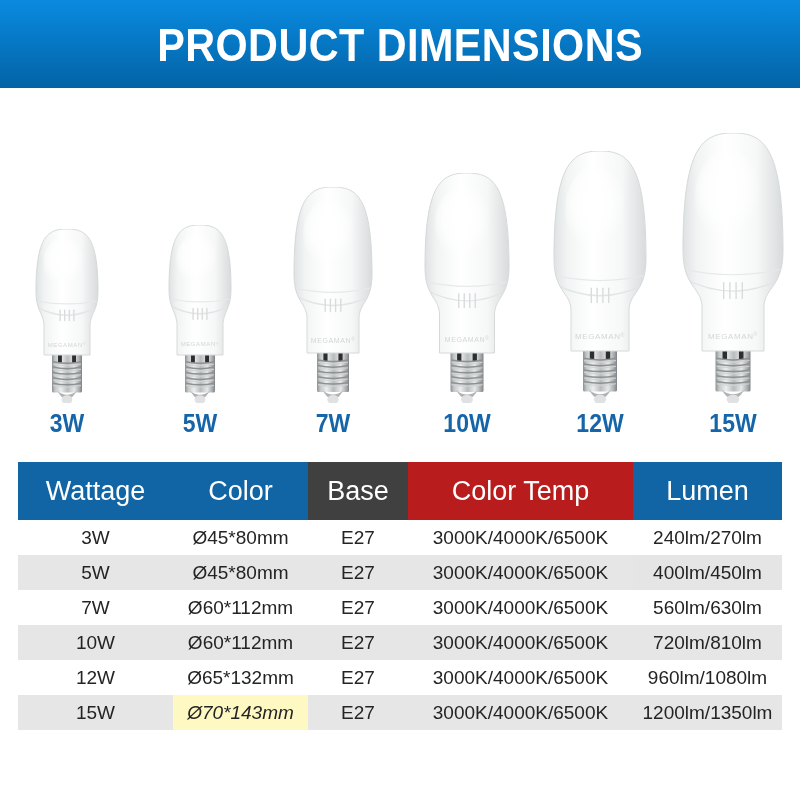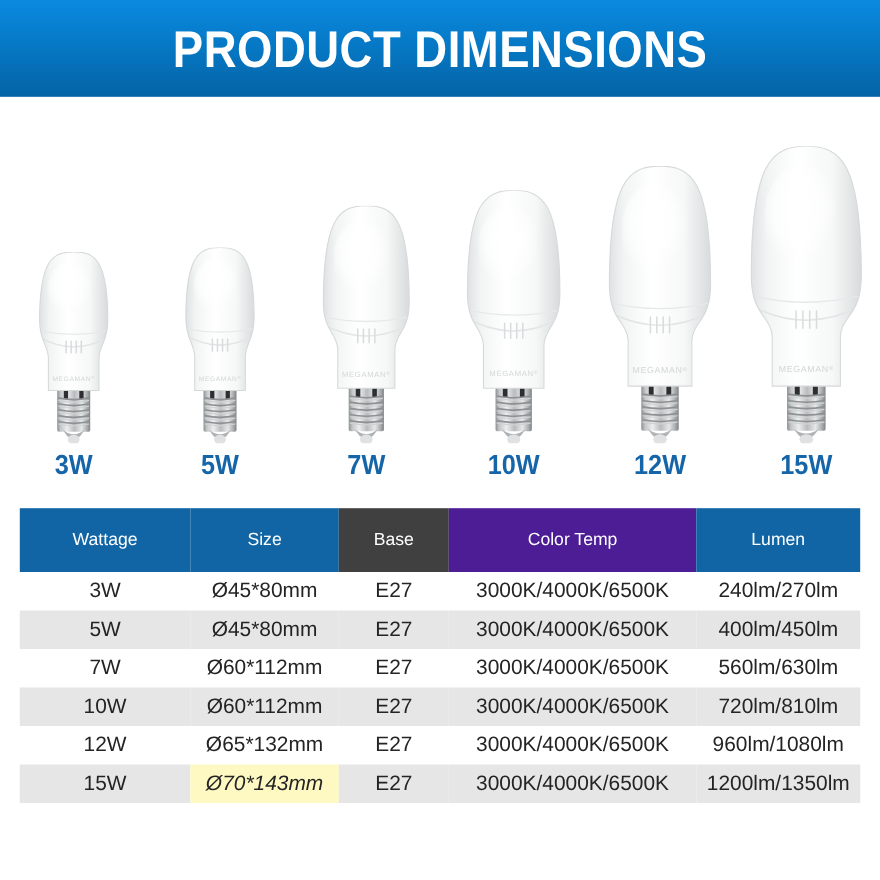--- a/index.html
+++ b/index.html
@@ -64,21 +64,21 @@
     position:absolute;
     left:18px;top:462px;
     width:764px;
     border-collapse:collapse;
     table-layout:fixed;
   }
   #spec-table th{
     background:#1265a4;
     color:#ffffff;
     font-weight:normal;
-    font-size:16px;
+    font-size:27px;
     height:58px;
     text-align:center;
     vertical-align:middle;
     padding:0;
   }
   #spec-table td{
     font-size:19px;
     color:#242424;
     height:35px;
     text-align:center;
@@ -492,23 +492,23 @@
   <colgroup>
     <col class="col-w">
       <col class="col-s">
       <col class="col-b">
       <col class="col-c">
       <col class="col-l">
   </colgroup>
   <thead>
     <tr>
       <th style="background: rgb(18, 101, 164);">Wattage</th>
-      <th style="background: rgb(18, 101, 164);">Size</th>
+      <th style="background: rgb(18, 101, 164);">Color</th>
       <th style="background: #404040;">Base</th>
-      <th style="background: #4c1d95;">Color Temp</th>
+      <th style="background: #b91c1c;">Color Temp</th>
       <th style="background: rgb(18, 101, 164); text-align: center;">Lumen</th>
     </tr>
   </thead>
   <tbody id="spec-body">
       <tr class="odd">
         <td>3W</td>
         <td>Ø45*80mm</td>
         <td>E27</td>
         <td>3000K/4000K/6500K</td>
         <td>240lm/270lm</td>

